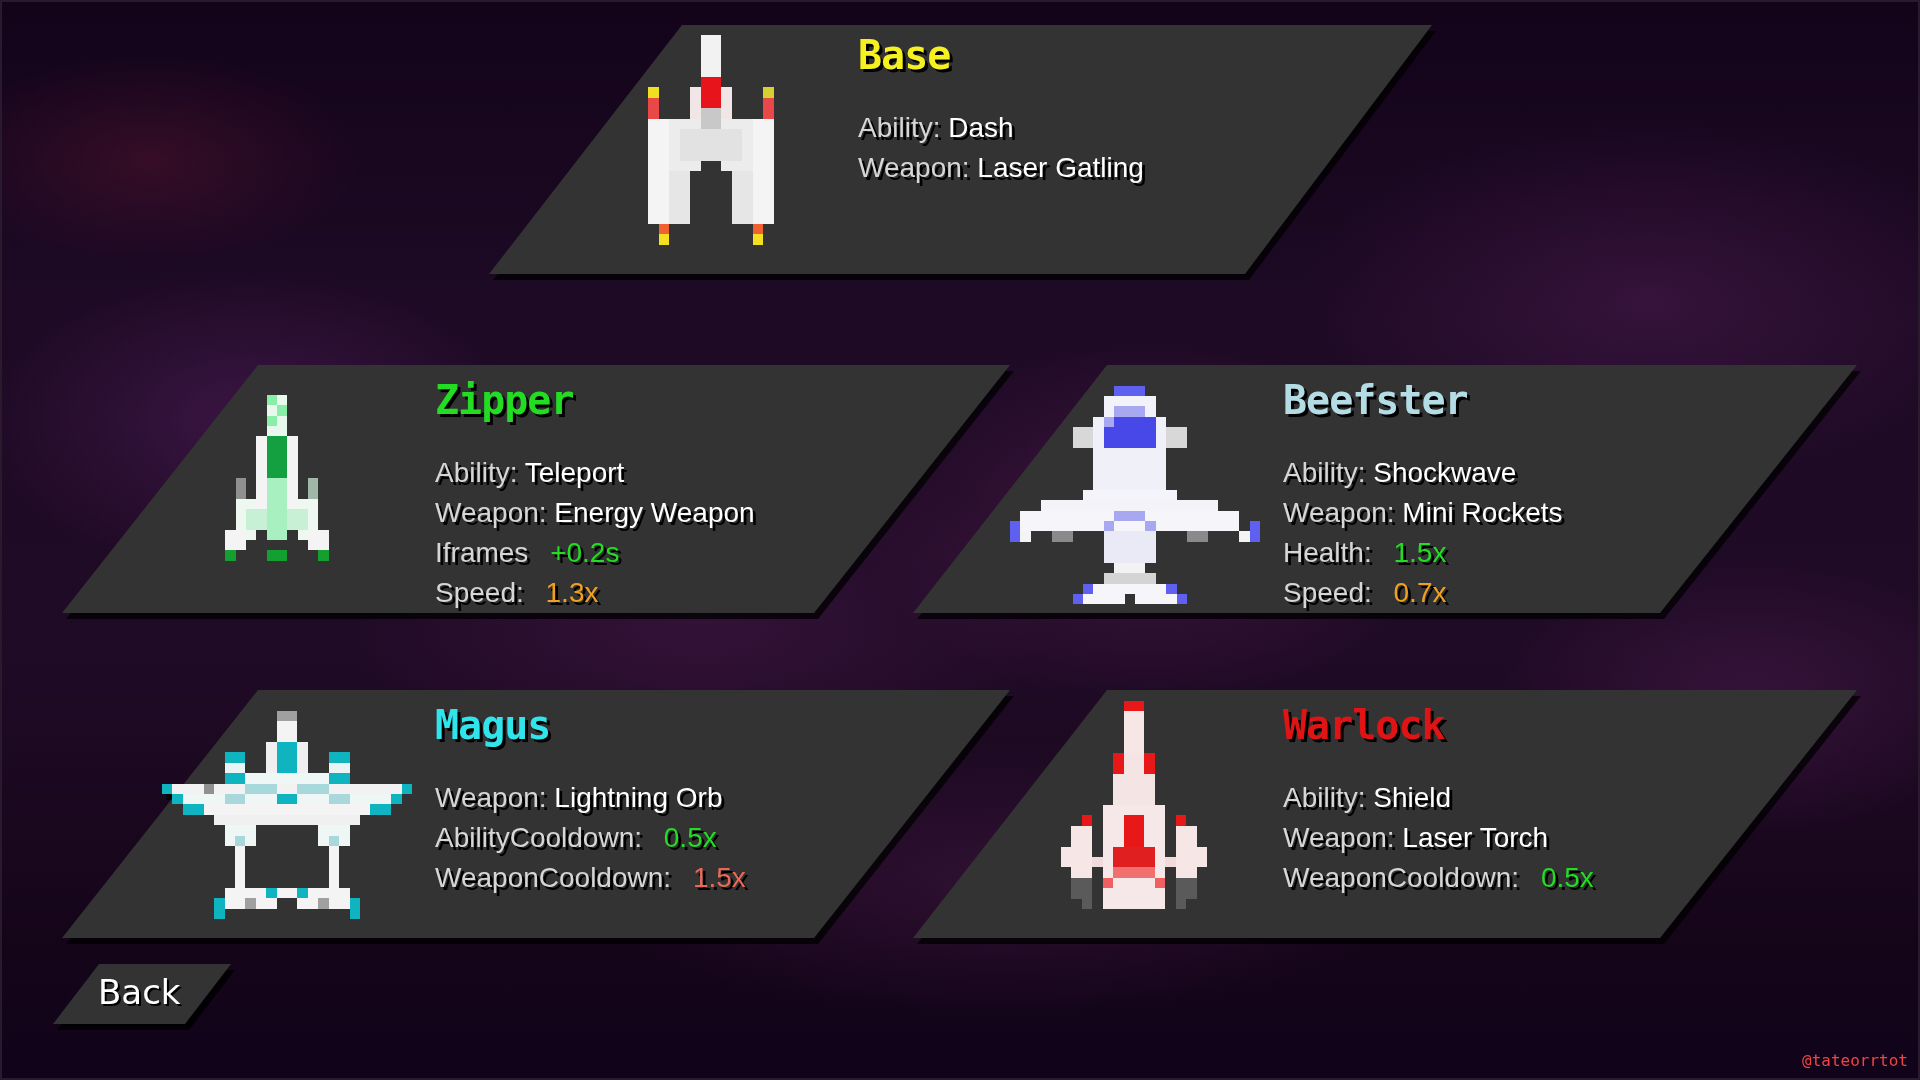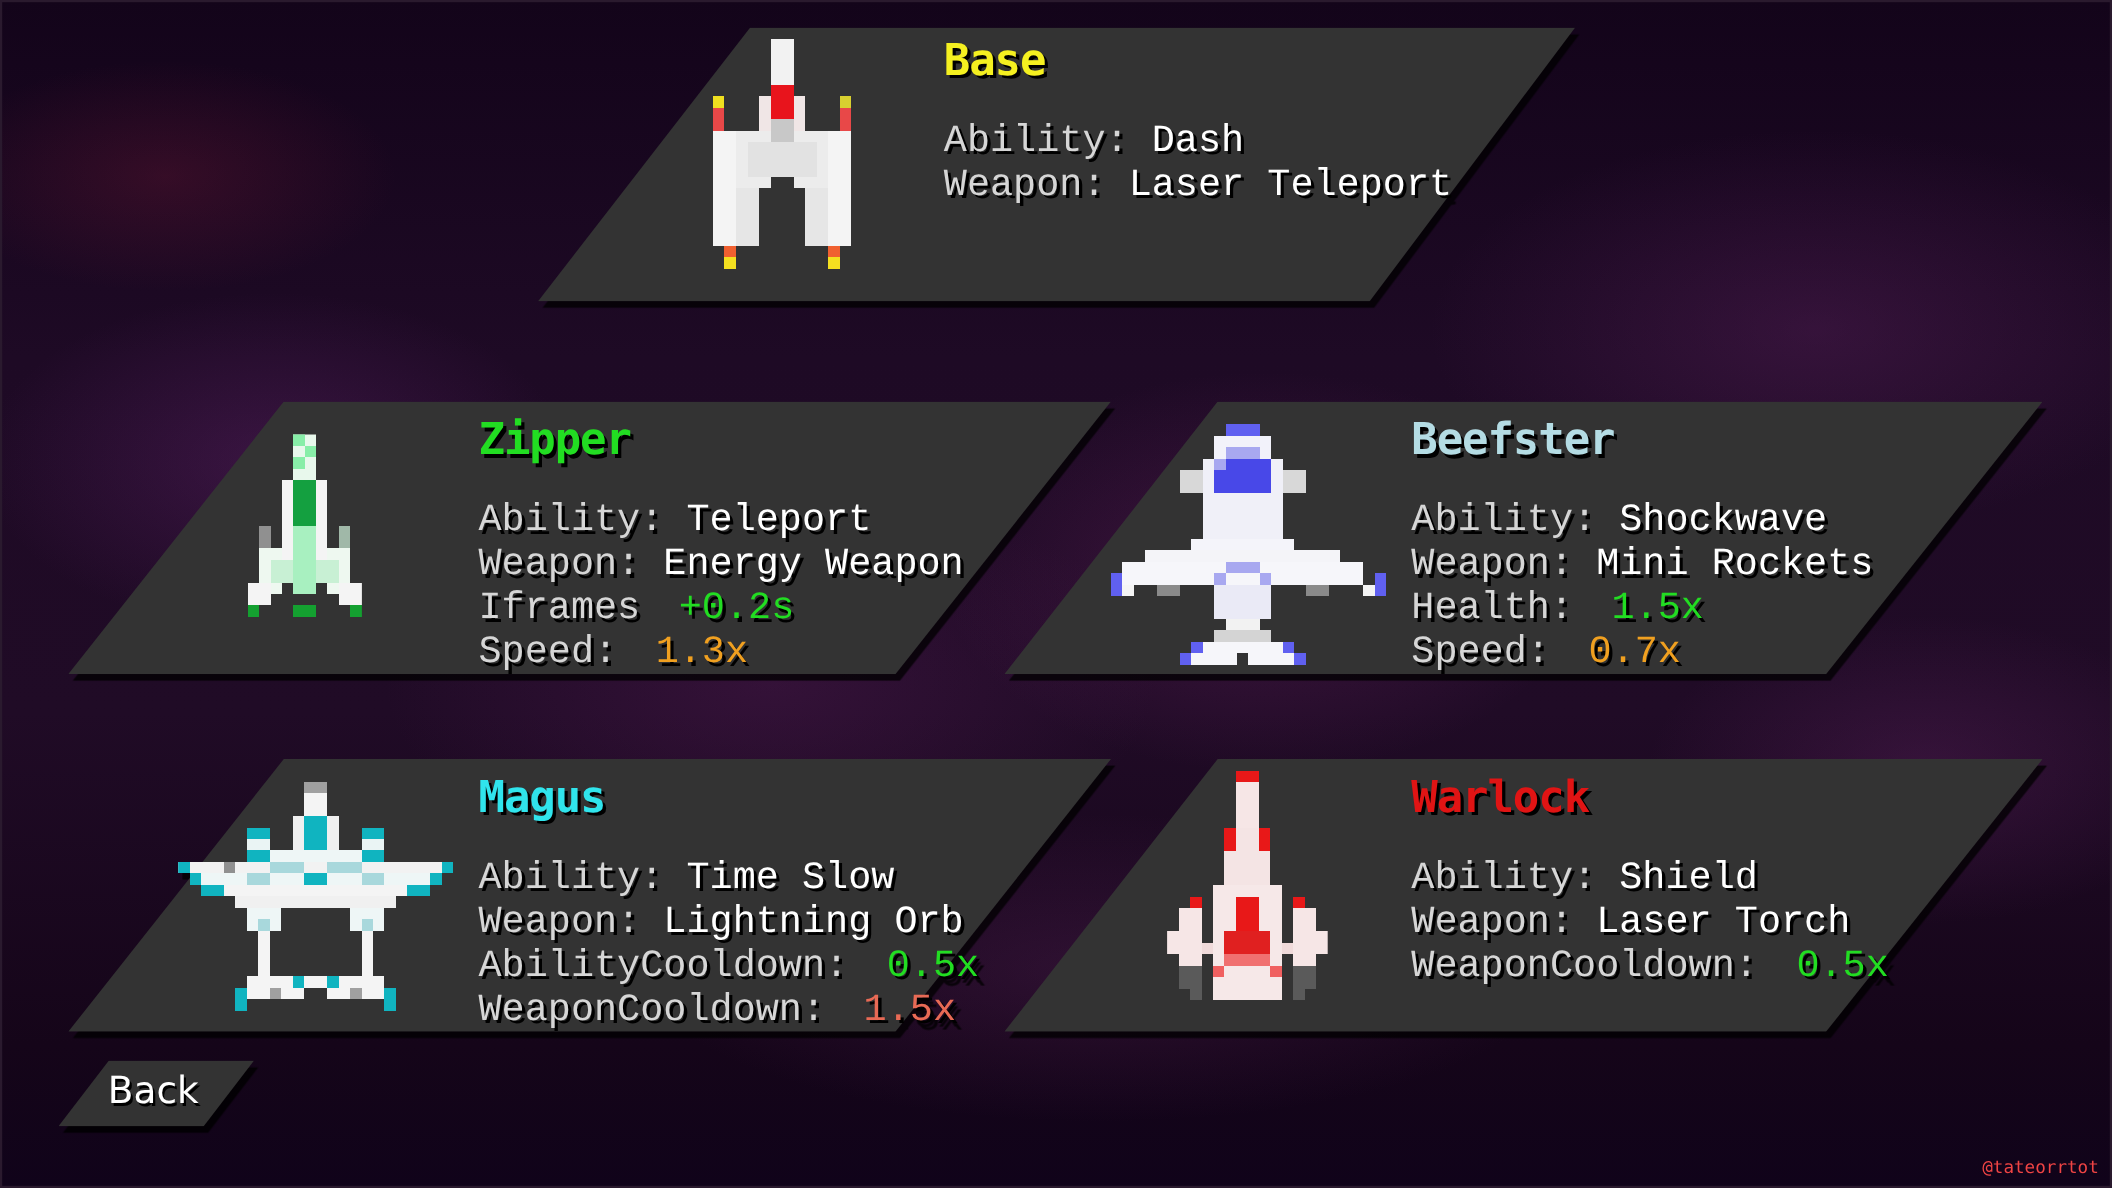--- a/index.html
+++ b/index.html
@@ -29,22 +29,22 @@
     .card .shape { position: absolute; inset: 0; background: #333333; }
     .sprite { position: absolute; image-rendering: pixelated; }
     .info { position: absolute; }
     .title {
       font-family: "DejaVu Sans Mono", monospace;
       font-size: 40px; font-weight: bold; line-height: 40px; letter-spacing: -1px;
       text-shadow: 3px 3px 0 #000;
       white-space: nowrap;
     }
     .stat {
-      font-family: Liberation Mono, monospace;
-      font-size: 35px; line-height: 40px; letter-spacing: 0px;
+      font-family: Liberation Sans, sans-serif;
+      font-size: 28px; line-height: 40px; letter-spacing: 0px;
       text-shadow: 3px 3px 0 #000;
       white-space: nowrap;
     }
     .stat .label { color: #d6d6d6; }
     .stat .value { color: #ffffff; }
     .stat .num { margin-left: 14px; }
     .back-btn {
       position: absolute; left: 53px; top: 964px; width: 178px; height: 60px;
       cursor: pointer;
       filter: drop-shadow(4px 6px 0 rgba(0,0,0,0.8));
@@ -94,21 +94,21 @@
   </svg>
   <div class="info" style="left:369px; top:10px;">
     <div class="title" style="color:#f5f020;">Base</div>
     <div style="height:33px;"></div>
     <div class="stat">
       <span class="label">Ability:</span>
       <span class="value">Dash</span>
     </div>
     <div class="stat">
       <span class="label">Weapon:</span>
-      <span class="value">Laser Teleport</span>
+      <span class="value">Laser Gatling</span>
     </div>
   </div>
 </div>
 
 <div class="card" style="left:62px; top:365px; width:948px; height:248px; background:transparent;">
   <div class="shape" style="clip-path: polygon(196px 0, 948px 0, 752px 248px, 0 248px);"></div>
   <svg class="sprite" style="left:163px; top:30px;" width="104" height="176" viewBox="0 0 10 17" shape-rendering="crispEdges">
     <rect x="4" y="0" width="2" height="4" fill="#e8f8ec"></rect>
     <rect x="4" y="0" width="1" height="1" fill="#88eea8"></rect>
     <rect x="5" y="1" width="1" height="1" fill="#88eea8"></rect>
@@ -247,24 +247,20 @@
     <rect x="8" y="18" width="1" height="1" fill="#a0a0a0"></rect>
     <rect x="15" y="18" width="1" height="1" fill="#a0a0a0"></rect>
     <rect x="11" y="18" width="2" height="1" fill="#333333"></rect>
     <rect x="5" y="18" width="1" height="2" fill="#10b4c0"></rect>
     <rect x="18" y="18" width="1" height="2" fill="#10b4c0"></rect>
   </svg>
   <div class="info" style="left:373px; top:15px;">
     <div class="title" style="color:#30e4ec;">Magus</div>
     <div style="height:33px;"></div>
     <div class="stat">
-      <span class="label">Ability:</span>
-      <span class="value">Time Slow</span>
-    </div>
-    <div class="stat">
       <span class="label">Weapon:</span>
       <span class="value">Lightning Orb</span>
     </div>
     <div class="stat">
       <span class="label">AbilityCooldown:</span>
       <span class="value num" style="color:#22dd22;">0.5x</span>
     </div>
     <div class="stat">
       <span class="label">WeaponCooldown:</span>
       <span class="value num" style="color:#e86a55;">1.5x</span>

